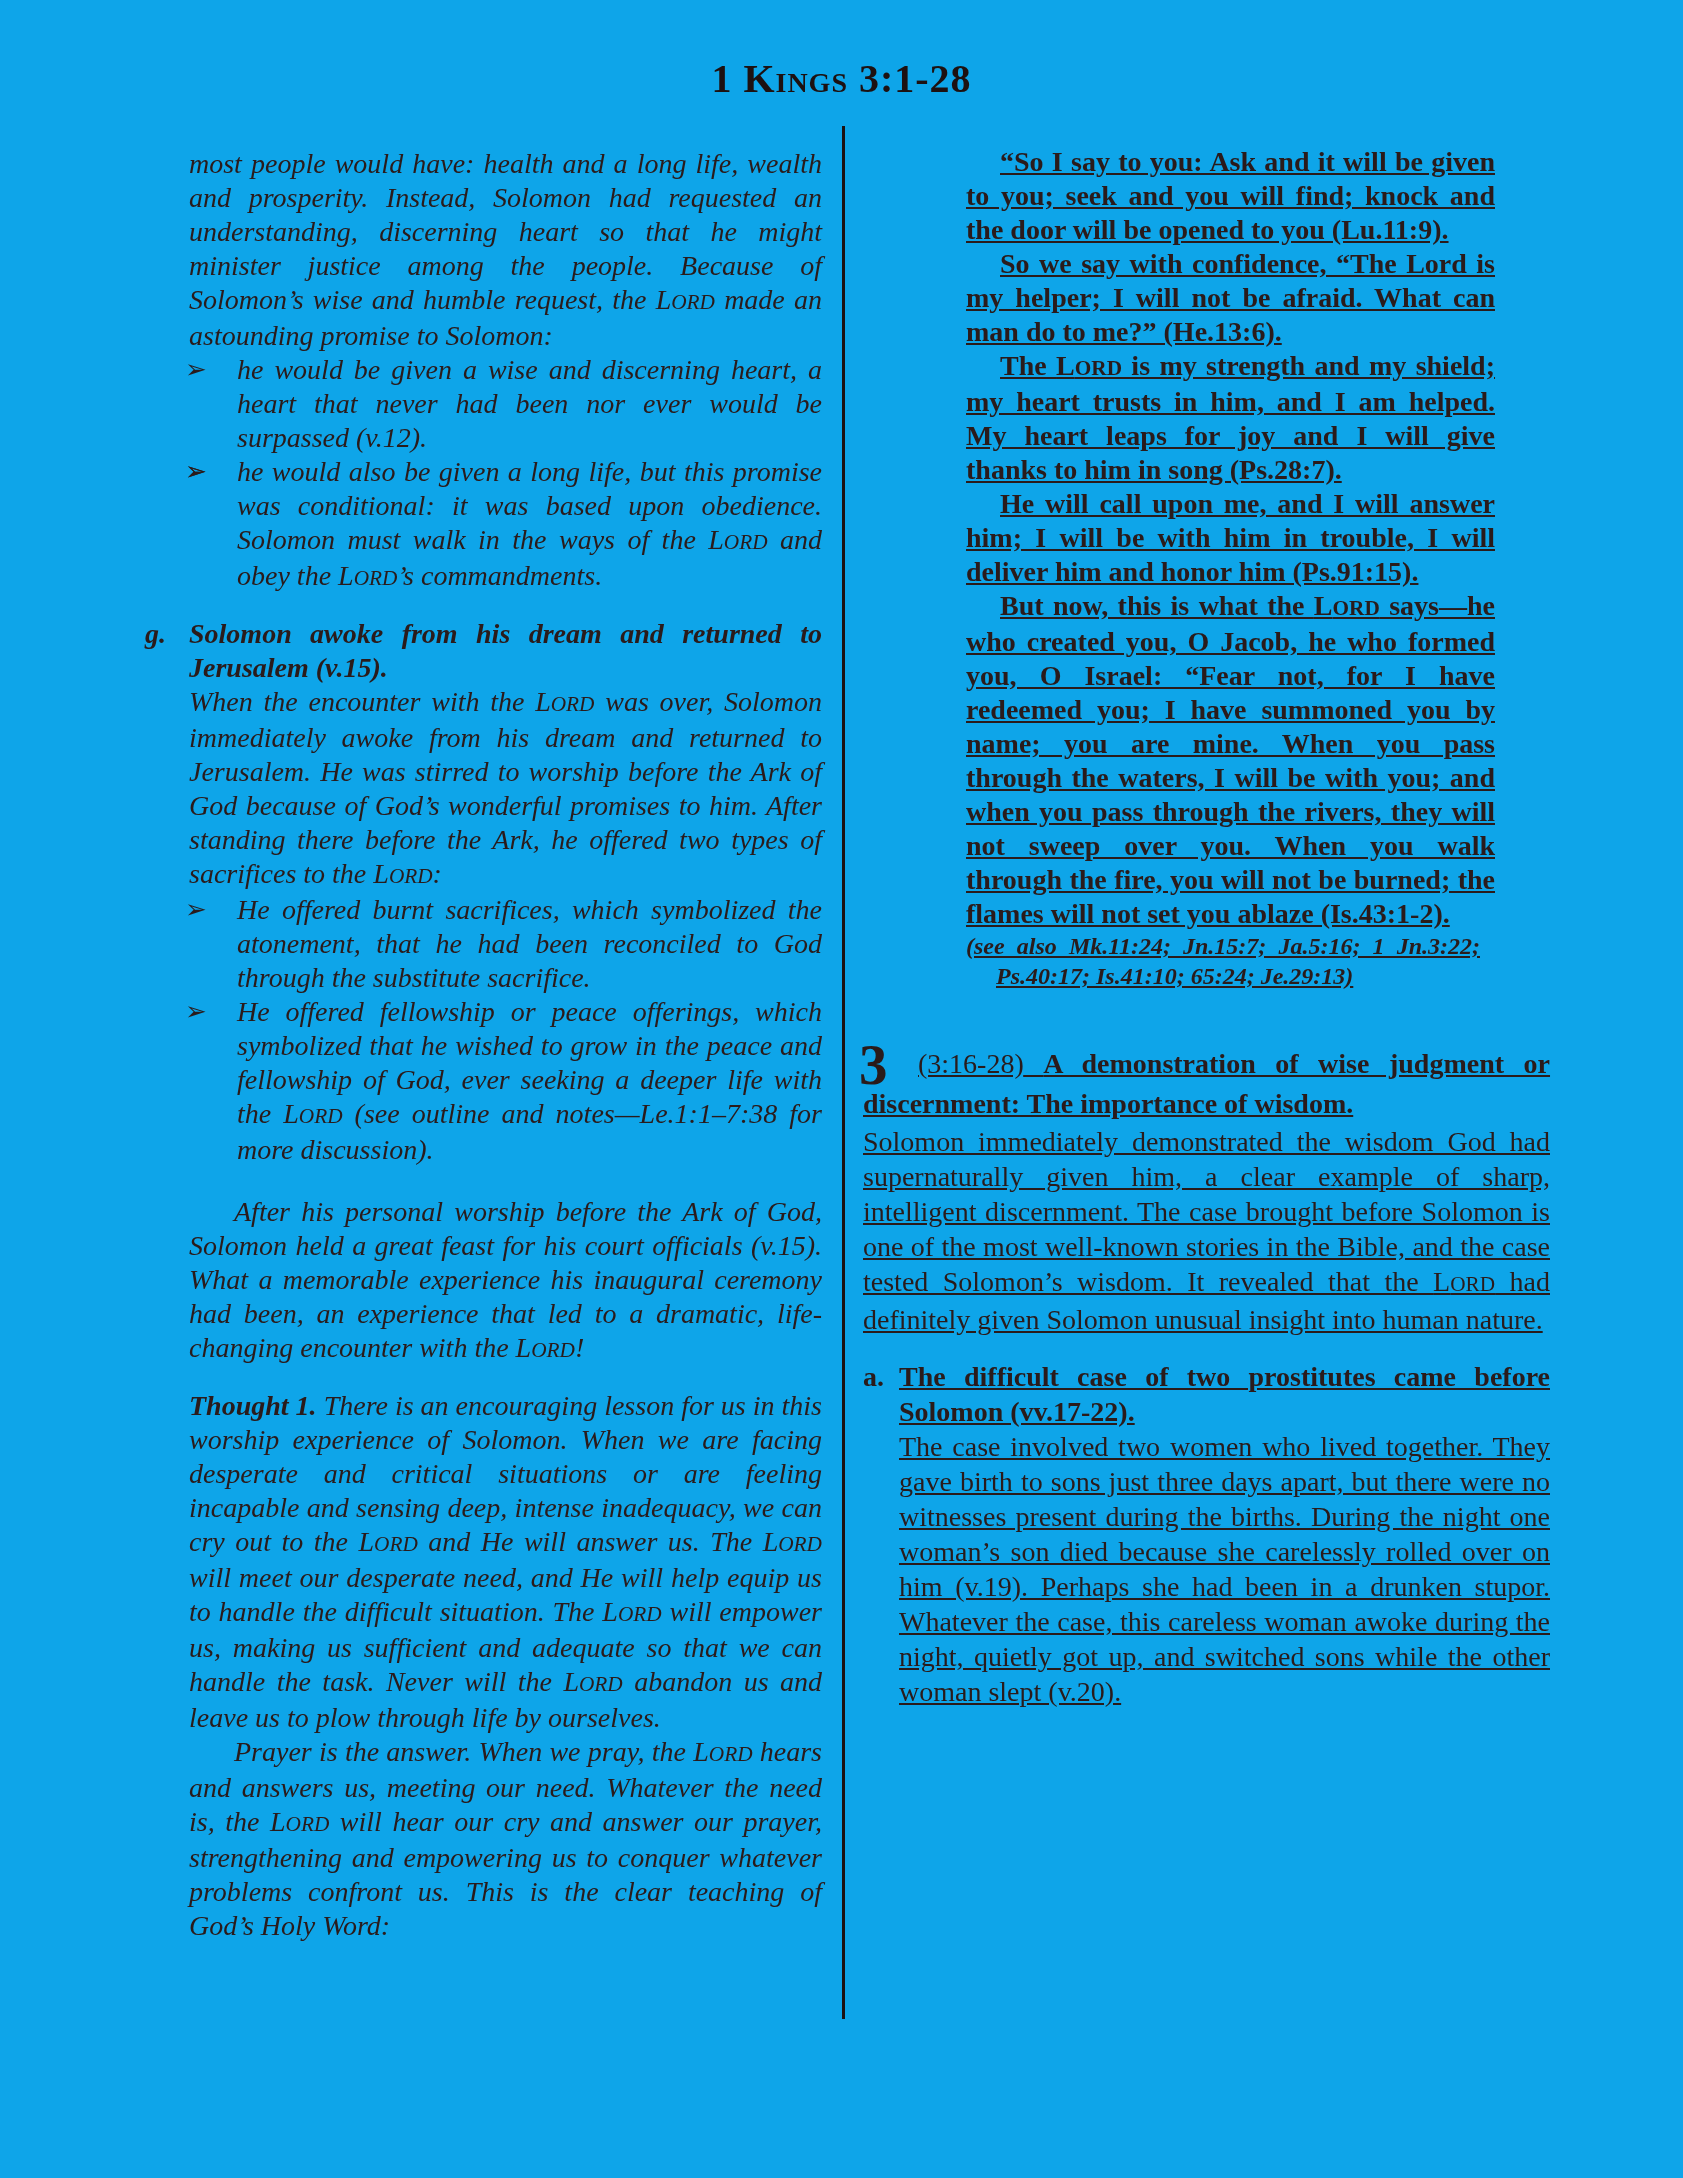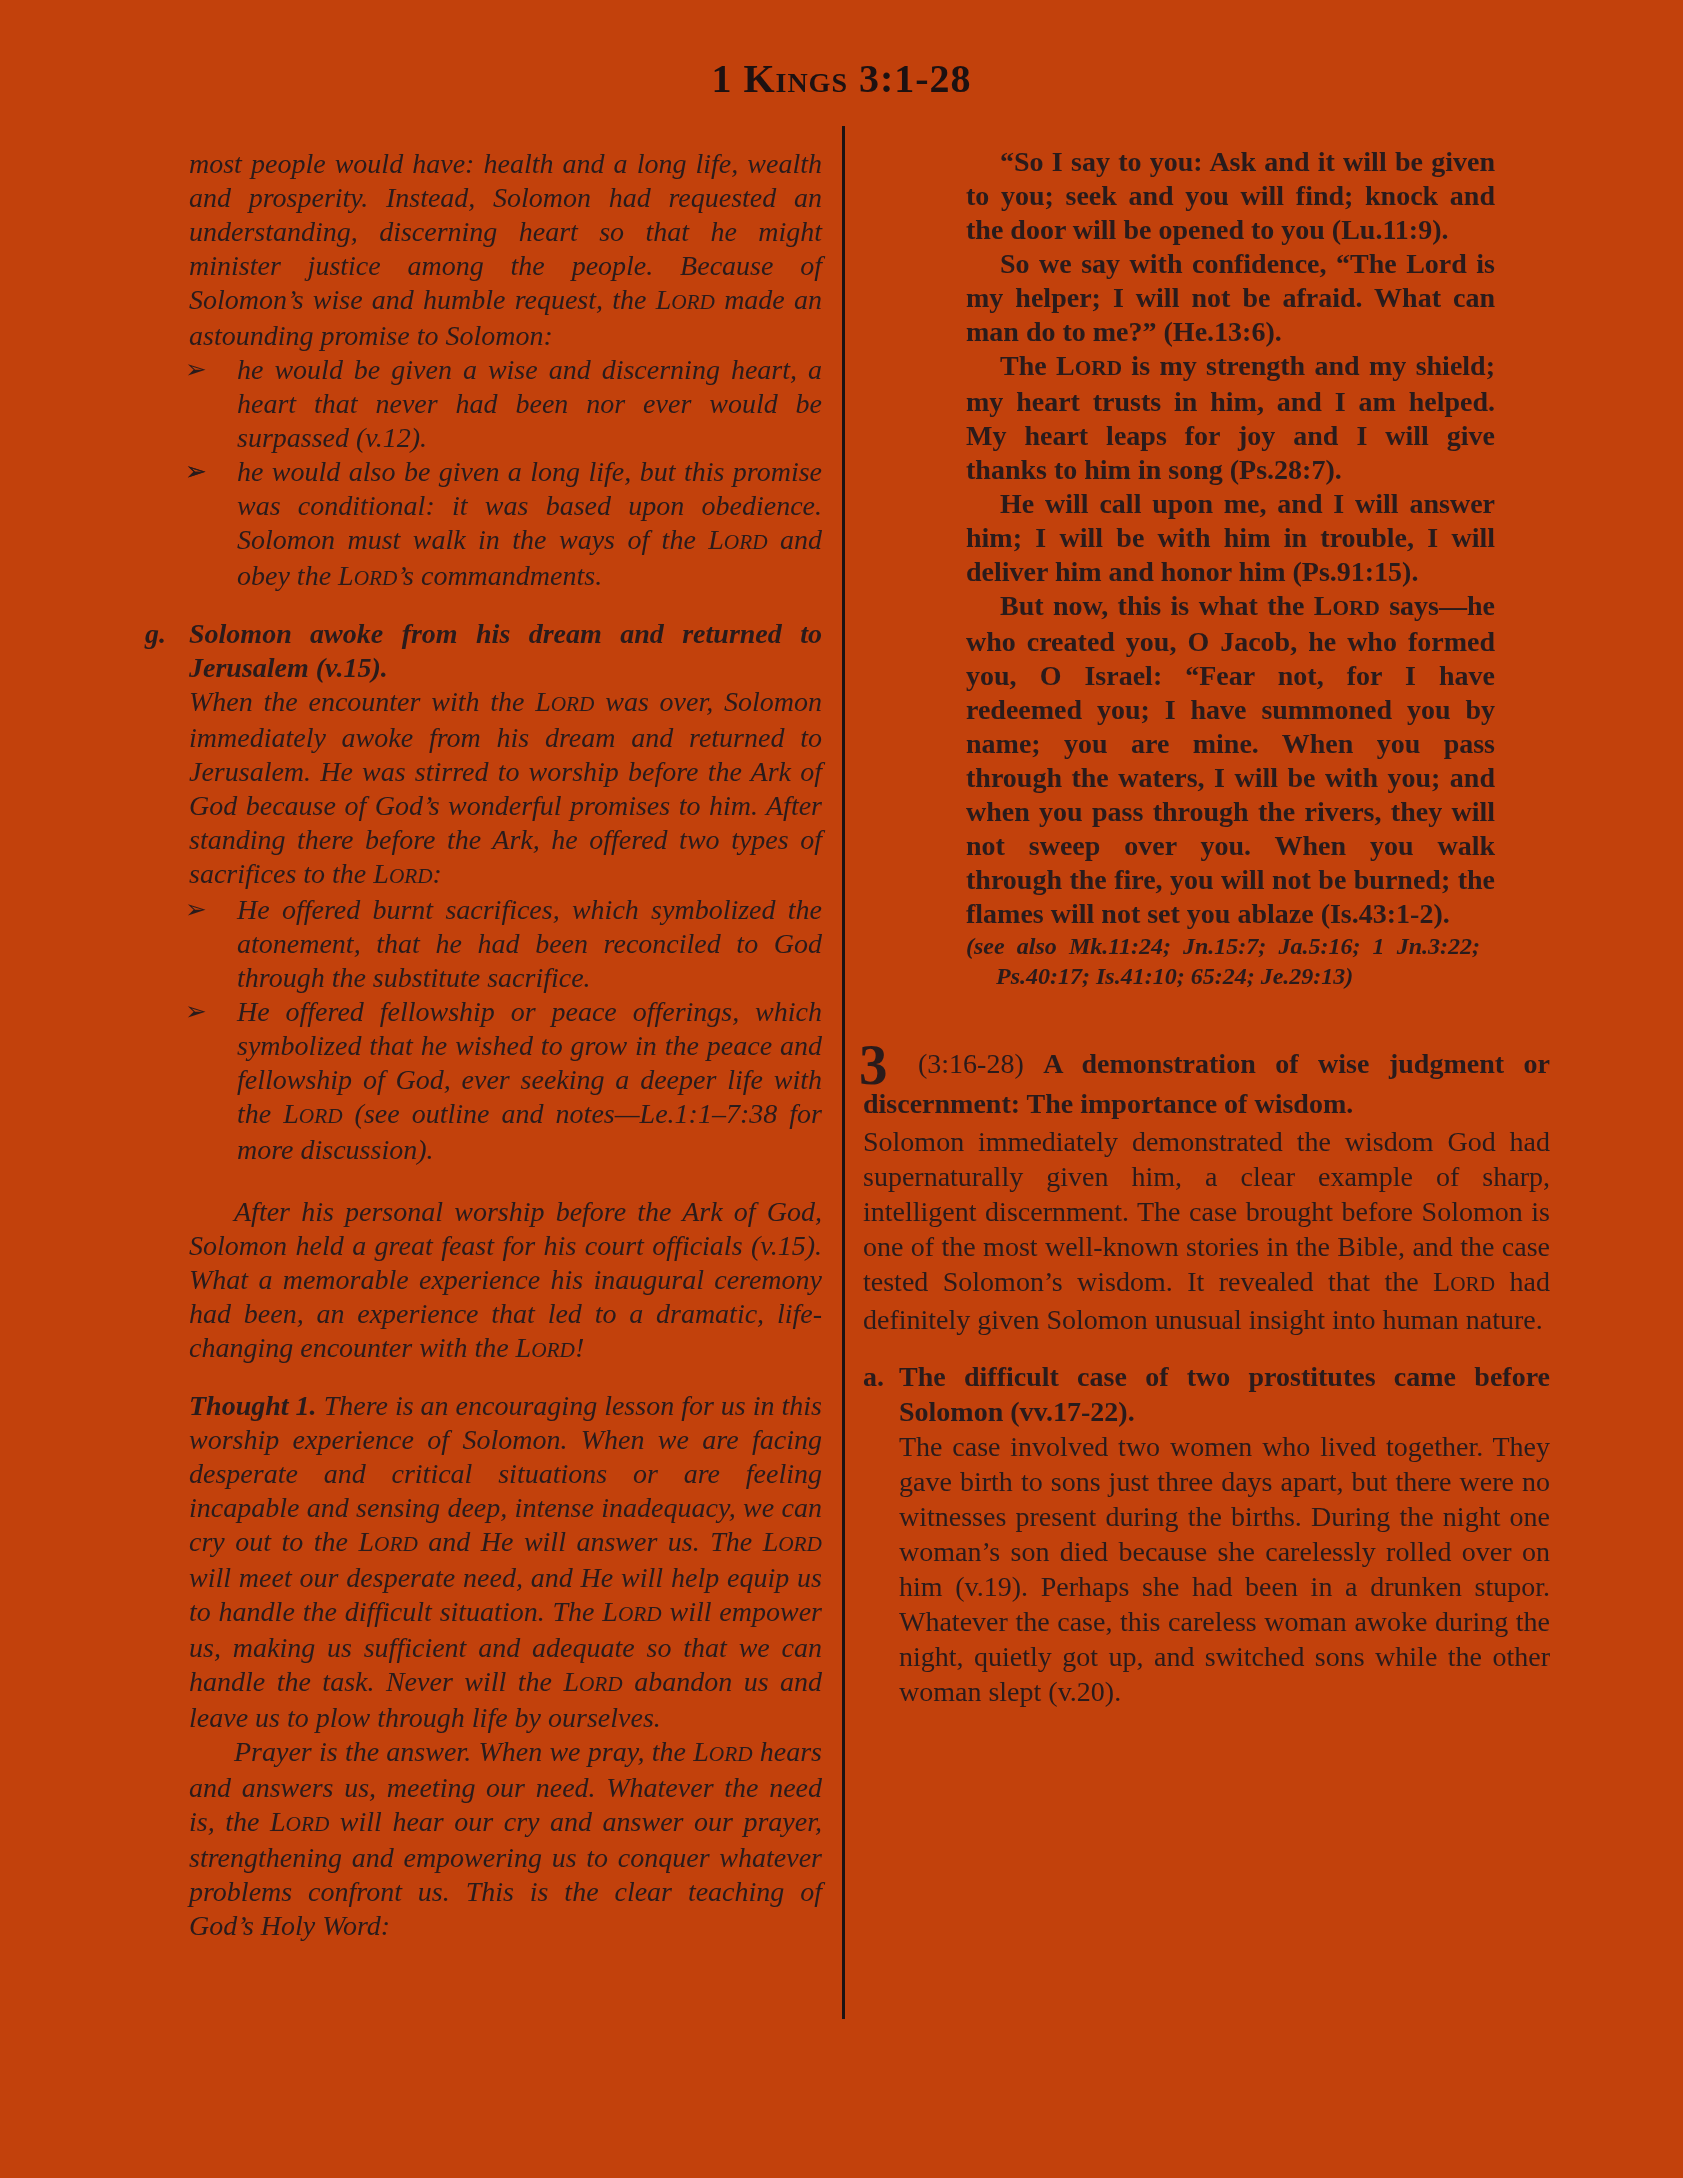--- a/index.html
+++ b/index.html
@@ -1,18 +1,18 @@
 <!DOCTYPE html>
 <html style="--ink: #2a1b1b; --divider: #1c1212;"><head>
 <meta charset="utf-8">
 <style>
   :root{ --ink:#2a1b1b; --divider:#1c1212; }
   html,body{margin:0;padding:0;background:#ffffff;}
   .page{
-    position:relative; width:1683px; height:2178px; background:#c2410c;
+    position:relative; width:1683px; height:2178px; background:#0ea5e9;
     font-family:"Liberation Serif","DejaVu Serif",serif;
     color:var(--ink); overflow:hidden;
   }
   
   .header{
     position:absolute; top:55px; left:0; width:1683px;
     text-align:center; font-weight:700; font-size:40px;
     font-variant:small-caps; letter-spacing:1px; color:#1d1111;
   }
   
@@ -20,21 +20,21 @@
     position:absolute; left:842px; top:126px; width:3px; height:1893px;
     background:var(--divider);
   }
   
   .col{ position:absolute; text-align:justify; }
   .col-left{ left:145px; top:147px;  width:677px; }
   .col-right{ left:863px; top:145px; width:687px; }
 
   p{ margin:0; }
   .body-text{ font-size:28px; line-height:34px;font-style:italic; }
-  .rc-body{ font-size:28px; line-height:35px; }
+  .rc-body{ font-size:28px; line-height:35px;text-decoration:underline; }
   .bold{ font-weight:700; }
 
   
   .gblock{ margin-left:44px; }
   .hang{ position:relative; }
   .hang .hang-label{ position:absolute; left:-44px; top:0; }
   .col-right .hang .hang-label{ left:-36px; }
   .ablock{ margin-left:36px; }
 
   .indent{ text-indent:45px; }

